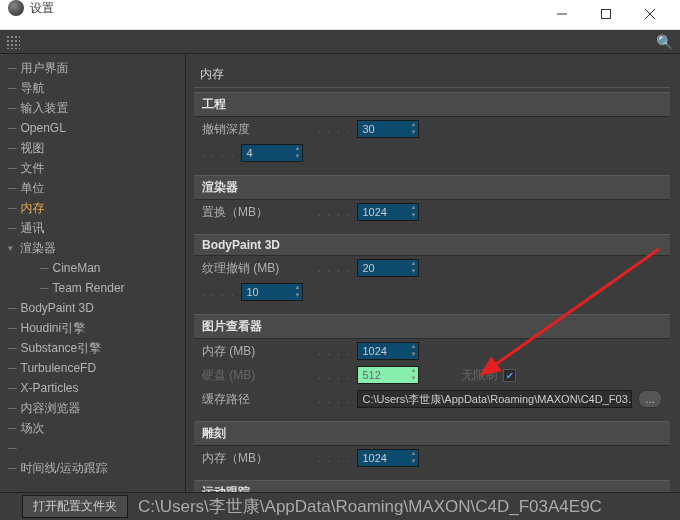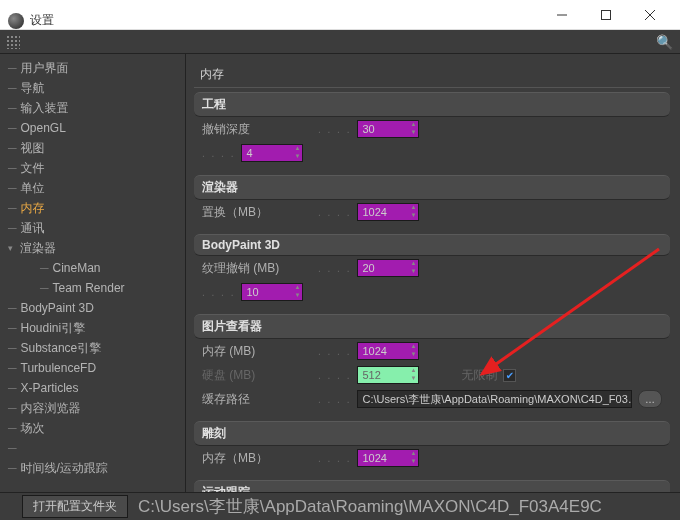--- a/index.html
+++ b/index.html
@@ -1,41 +1,41 @@
 <!DOCTYPE html>
 <html><head>
 <meta charset="utf-8">
 <style>
 * { margin: 0; padding: 0; box-sizing: border-box; font-family: "Microsoft YaHei", Arial, sans-serif; }
 body { background: #3a3a3a; width: 680px; height: 520px; overflow: hidden; position: relative; }
 .window { width: 680px; height: 520px; background: #fff; display: flex; flex-direction: column; }
-.titlebar { height: 30px; background: #fff; display: flex; align-items: flex-end; padding: 0 8px; border-bottom: 1px solid #ddd; }
+.titlebar { height: 30px; background: #fff; display: flex; align-items: flex-start; padding: 0 8px; border-bottom: 1px solid #ddd; }
 .titlebar-icon { width: 16px; height: 16px; background: radial-gradient(circle at 35% 35%, #888, #222); border-radius: 50%; margin-right: 6px; }
 .titlebar-title { font-size: 12px; color: #333; flex: 1; }
 .win-btn { width: 44px; height: 28px; display: flex; align-items: center; justify-content: center; color: #333; cursor: pointer; }
 .win-btn svg { width: 10px; height: 10px; }
 .toolbar { height: 24px; background: #3c3c3c; display: flex; align-items: center; padding: 0 6px; border-bottom: 1px solid #222; }
 .toolbar-grid { width: 14px; height: 14px; background-image: radial-gradient(#888 1px, transparent 1px); background-size: 4px 4px; }
 .toolbar-spacer { flex: 1; }
 .search-icon { color: #999; font-size: 14px; }
 .main { flex: 1; display: flex; background: #3c3c3c; overflow: hidden; }
 .sidebar { width: 186px; background: #3c3c3c; border-right: 1px solid #222; overflow-y: auto; padding: 4px 0; }
 .tree-item { display: flex; align-items: center; height: 20px; padding-left: 8px; color: #b4b4b4; font-size: 12px; cursor: pointer; white-space: nowrap; }
 .tree-item.indent2 { padding-left: 40px; }
 .tree-item.selected { color: #e8a845; }
 .tree-toggle { width: 10px; color: #888; font-size: 9px; margin-right: 2px; }
 .tree-dash { color: #777; margin-right: 4px; }
 .content { flex: 1; background: #3c3c3c; overflow-y: auto; overflow-x: hidden; position: relative; padding: 8px 10px 8px 8px; }
 .section-title { color: #d0d0d0; font-size: 12px; padding: 4px 6px 4px 6px; border-bottom: 1px solid #555; margin-bottom: 2px; }
 .group { margin: 4px 0 10px 0; }
-.group-header { background: #4a4a4a; color: #e0e0e0; font-size: 12px; font-weight: bold; padding: 3px 8px; border-top: 1px solid #5a5a5a; border-bottom: 1px solid #2a2a2a; border-radius: 6px; }
+.group-header { background: #4a4a4a; color: #e0e0e0; font-size: 12px; font-weight: bold; padding: 3px 8px; border-top: 1px solid #5a5a5a; border-bottom: 1px solid #2a2a2a; }
 .row { display: flex; align-items: center; padding: 3px 8px; font-size: 12px; color: #b0b0b0; gap: 6px; }
 .row-label { width: 110px; white-space: nowrap; overflow: hidden; }
 .dots { flex-shrink: 0; }
-.num-input { width: 62px; height: 18px; background: #a21caf; border: 1px solid #1a1a1a; color: #ccc; font-size: 11px; padding: 1px 14px 1px 4px; position: relative; display: flex; align-items: center; }
+.num-input { width: 62px; height: 18px; background: #0c4a6e; border: 1px solid #1a1a1a; color: #ccc; font-size: 11px; padding: 1px 14px 1px 4px; position: relative; display: flex; align-items: center; }
 .num-wrap { position: relative; display: inline-block; }
 .spinner { position: absolute; right: 1px; top: 1px; width: 10px; height: 16px; display: flex; flex-direction: column; }
 .spinner div { flex: 1; font-size: 6px; color: #888; line-height: 7px; text-align: center; cursor: pointer; }
 .path-input { flex: 1; height: 18px; background: #2e2e2e; border: 1px solid #1a1a1a; color: #ccc; font-size: 11px; padding: 1px 4px; display: flex; align-items: center; overflow: hidden; white-space: nowrap; }
 .path-btn { width: 24px; height: 18px; background: #555; border: 1px solid #333; border-radius: 8px; color: #ccc; font-size: 10px; display: flex; align-items: center; justify-content: center; cursor: pointer; }
 .disabled .num-input, .disabled { color: #666; }
 .disabled .num-input { background: #86efac; }
 .checkbox { width: 13px; height: 13px; background: #2a2a2a; border: 1px solid #555; display: inline-flex; align-items: center; justify-content: center; color: #4a9eff; font-size: 10px; cursor: pointer; }
 .footer { height: 28px; background: #3c3c3c; border-top: 1px solid #222; display: flex; align-items: center; padding: 0 22px; gap: 10px; }
 .footer-btn { background: #4a4a4a; border: 1px solid #1a1a1a; color: #ccc; font-size: 12px; padding: 2px 10px; cursor: pointer; }

